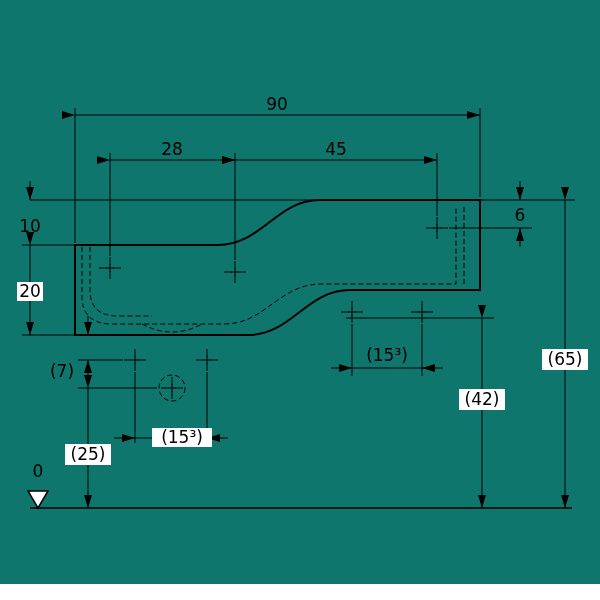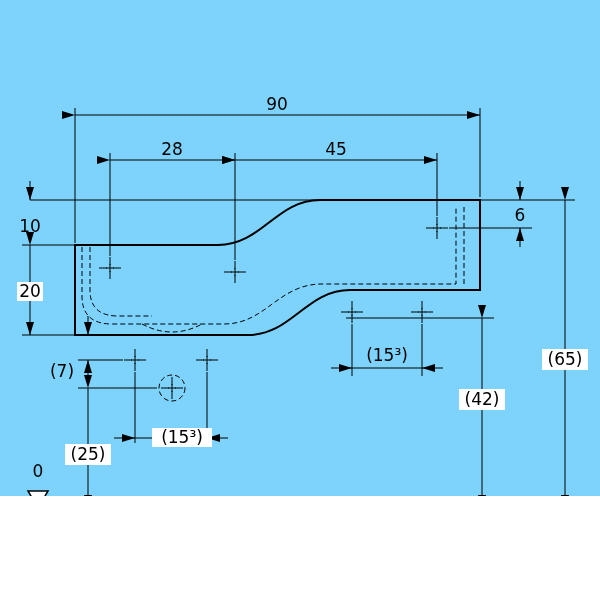--- a/index.html
+++ b/index.html
@@ -6,22 +6,22 @@
     margin: 0;
     padding: 0;
     background: #ffffff;
     width: 600px;
     height: 600px;
     font-family: "DejaVu Sans", sans-serif;
   }
   .drawing-wrap {
     position: relative;
     width: 600px;
-    height: 496px;
-    background: #7dd3fc;
+    height: 584px;
+    background: #0f766e;
     overflow: hidden;
   }
   svg { display: block; }
   svg line, svg path, svg circle, svg polygon {
     stroke: #000000;
     fill: none;
   }
   .thin   { stroke-width: 1; }
   .thick  { stroke-width: 2; }
   .ground { stroke-width: 1.6; }

